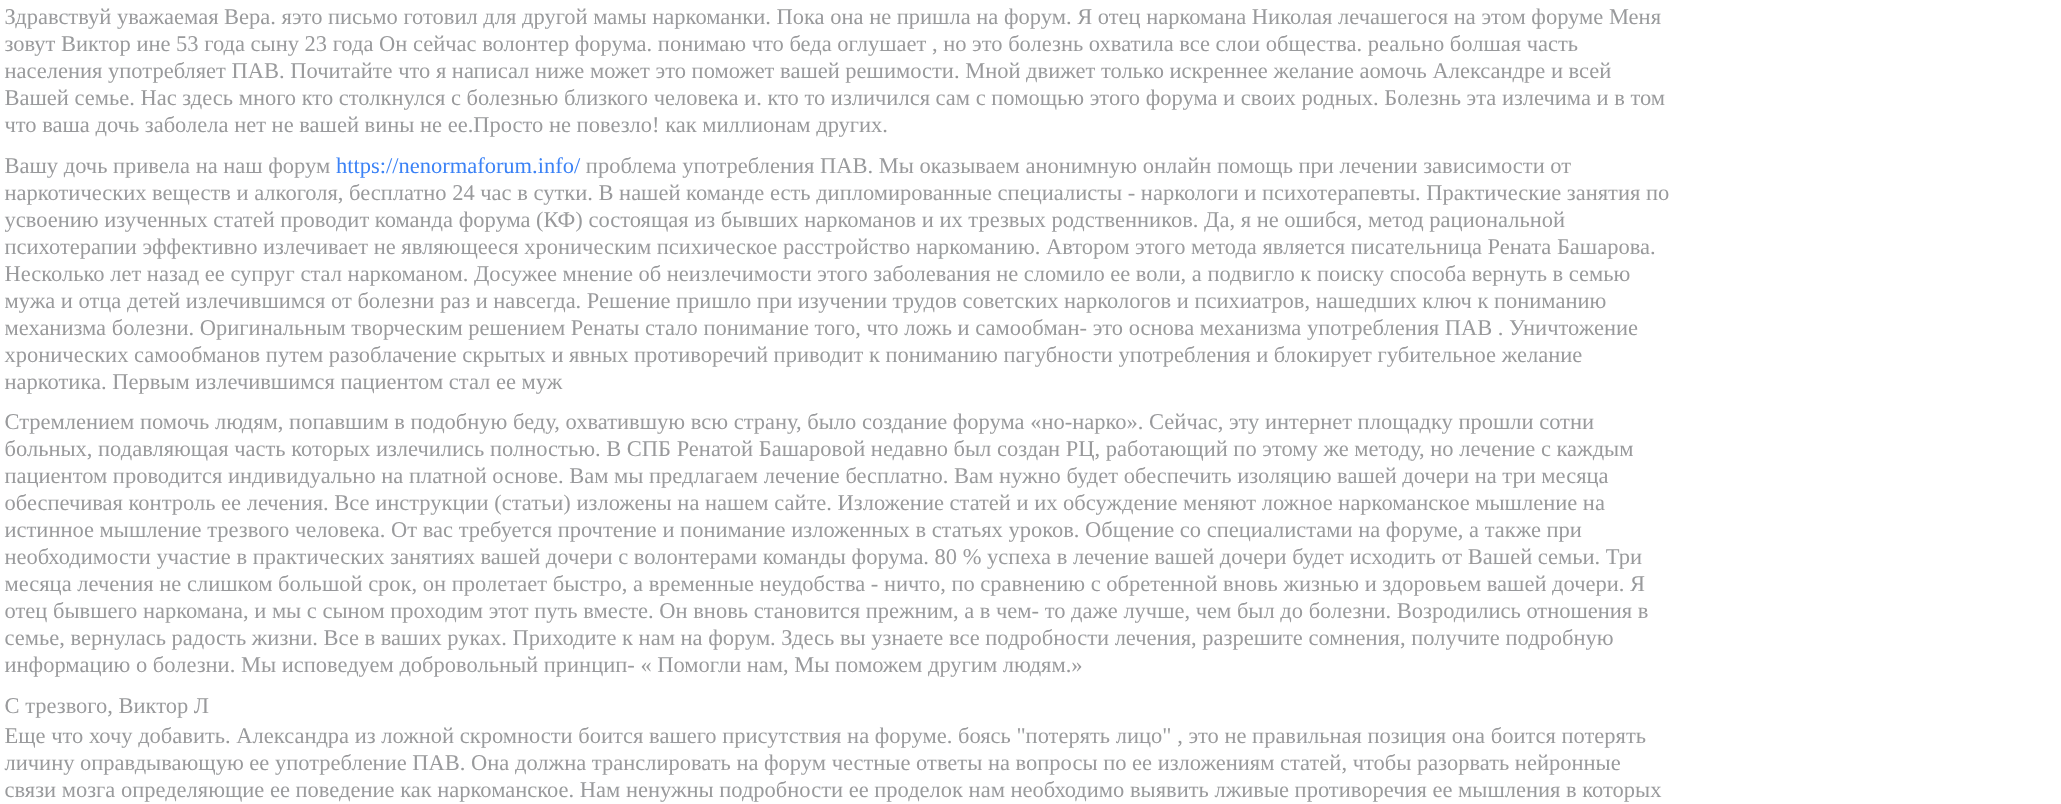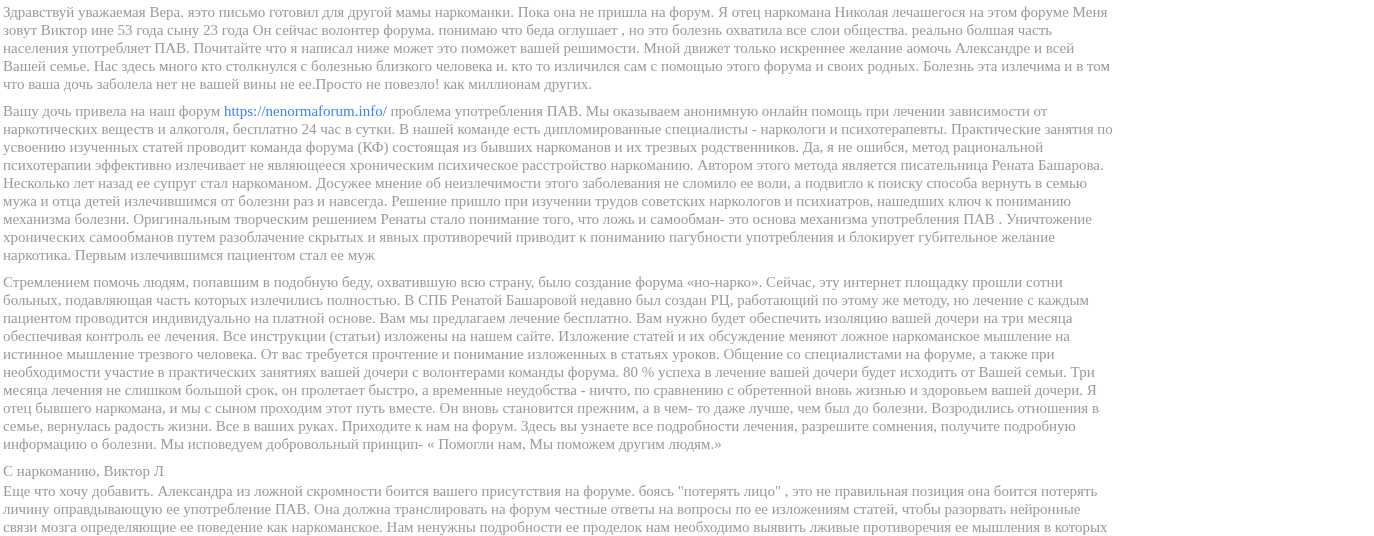--- a/index.html
+++ b/index.html
@@ -37,16 +37,16 @@
 </head>
 <body>
 
 <main class="letter">
   <p class="para">Здравствуй уважаемая Вера. яэто письмо готовил для другой мамы наркоманки. Пока она не пришла на форум. Я отец наркомана Николая лечашегося на этом форуме Меня зовут Виктор ине 53 года сыну 23 года Он сейчас волонтер форума. понимаю что беда оглушает , но это болезнь охватила все слои общества. реально болшая часть населения употребляет ПАВ. Почитайте что я написал ниже может это поможет вашей решимости. Мной движет только искреннее желание аомочь Александре и всей Вашей семье. Нас здесь много кто столкнулся с болезнью близкого человека и. кто то изличился сам с помощью этого форума и своих родных. Болезнь эта излечима и в том что ваша дочь заболела нет не вашей вины не ее.Просто не повезло! как миллионам других.</p>
 
   <p class="para"><span>Вашу дочь привела на наш форум </span><a class="forum-link" href="#">https://nenormaforum.info/</a><span> проблема употребления ПАВ. Мы оказываем анонимную онлайн помощь при лечении зависимости от наркотических веществ и алкоголя, бесплатно 24 час в сутки. В нашей команде есть дипломированные специалисты - наркологи и психотерапевты. Практические занятия по усвоению изученных статей проводит команда форума (КФ) состоящая из бывших наркоманов и их трезвых родственников. Да, я не ошибся, метод рациональной психотерапии эффективно излечивает не являющееся хроническим психическое расстройство наркоманию. Автором этого метода является писательница Рената Башарова. Несколько лет назад ее супруг стал наркоманом. Досужее мнение об неизлечимости этого заболевания не сломило ее воли, а подвигло к поиску способа вернуть в семью мужа и отца детей излечившимся от болезни раз и навсегда. Решение пришло при изучении трудов советских наркологов и психиатров, нашедших ключ к пониманию механизма болезни. Оригинальным творческим решением Ренаты стало понимание того, что ложь и самообман- это основа механизма употребления ПАВ . Уничтожение хронических самообманов путем разоблачение скрытых и явных противоречий приводит к пониманию пагубности употребления и блокирует губительное желание наркотика. Первым излечившимся пациентом стал ее муж</span></p>
 
   <p class="para">Стремлением помочь людям, попавшим в подобную беду, охватившую всю страну, было создание форума «но-нарко». Сейчас, эту интернет площадку прошли сотни больных, подавляющая часть которых излечились полностью. В СПБ Ренатой Башаровой недавно был создан РЦ, работающий по этому же методу, но лечение с каждым пациентом проводится индивидуально на платной основе. Вам мы предлагаем лечение бесплатно. Вам нужно будет обеспечить изоляцию вашей дочери на три месяца обеспечивая контроль ее лечения. Все инструкции (статьи) изложены на нашем сайте. Изложение статей и их обсуждение меняют ложное наркоманское мышление на истинное мышление трезвого человека. От вас требуется прочтение и понимание изложенных в статьях уроков. Общение со специалистами на форуме, а также при необходимости участие в практических занятиях вашей дочери с волонтерами команды форума. 80 % успеха в лечение вашей дочери будет исходить от Вашей семьи. Три месяца лечения не слишком большой срок, он пролетает быстро, а временные неудобства - ничто, по сравнению с обретенной вновь жизнью и здоровьем вашей дочери. Я отец бывшего наркомана, и мы с сыном проходим этот путь вместе. Он вновь становится прежним, а в чем- то даже лучше, чем был до болезни. Возродились отношения в семье, вернулась радость жизни. Все в ваших руках. Приходите к нам на форум. Здесь вы узнаете все подробности лечения, разрешите сомнения, получите подробную информацию о болезни. Мы исповедуем добровольный принцип- « Помогли нам, Мы поможем другим людям.»</p>
 
-  <p class="para para--tight">С наркоманию, Виктор Л</p>
+  <p class="para para--tight">С трезвого, Виктор Л</p>
 
   <p class="para">Еще что хочу добавить. Александра из ложной скромности боится вашего присутствия на форуме. боясь "потерять лицо" , это не правильная позиция она боится потерять личину оправдывающую ее употребление ПАВ. Она должна транслировать на форум честные ответы на вопросы по ее изложениям статей, чтобы разорвать нейронные связи мозга определяющие ее поведение как наркоманское. Нам ненужны подробности ее проделок нам необходимо выявить лживые противоречия ее мышления в которых и есть вся ее наркомания. Разрушить анозагнозию. Прошу вашего участия и помощи.</p>
 </main>
 
 </body></html>

